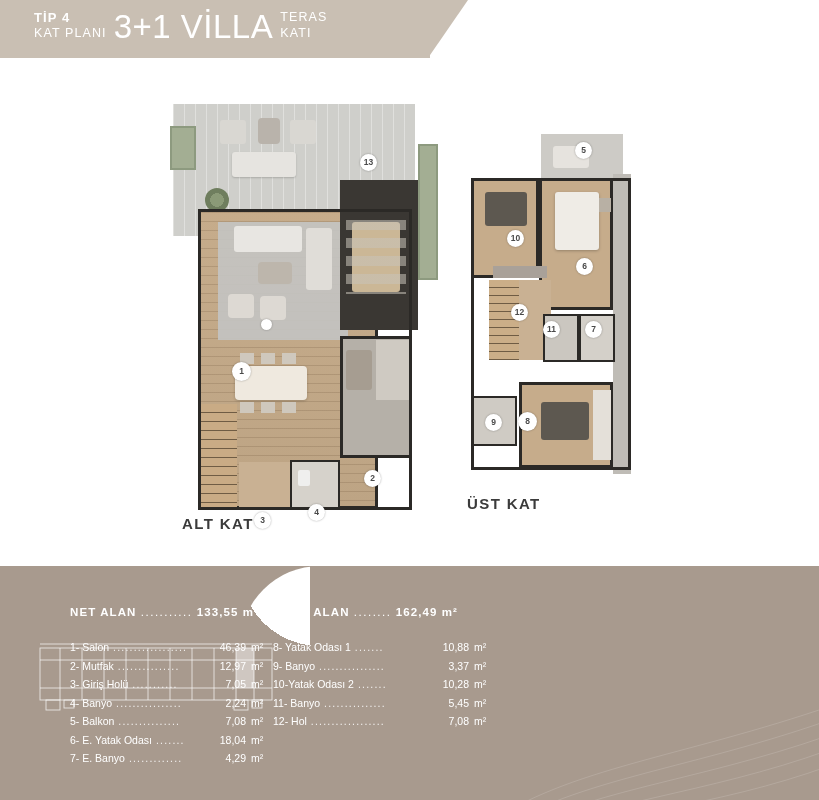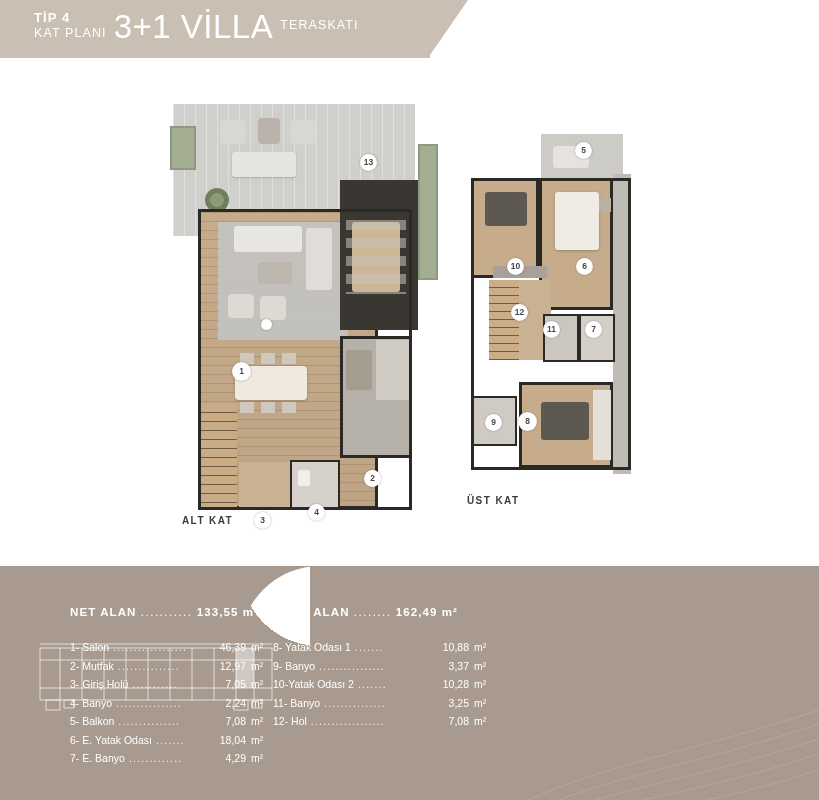--- a/index.html
+++ b/index.html
@@ -60,41 +60,41 @@
   .hdr-title {
     font-size: 33px;
     font-weight: normal;
     letter-spacing: 0.5px;
     padding: 0 7px;
     line-height: 1;
     padding-top: 4px;
   }
   .hdr-right {
     display: flex;
-    flex-direction: row;
+    flex-direction: column;
     justify-content: center;
     line-height: 1.25;
     padding-top: 3px;
   }
   .hdr-teras { font-size: 12.5px; letter-spacing: 1.1px; }
   .hdr-kati  { font-size: 12.5px; letter-spacing: 1.1px; }
 
   
   .plan-area {
     position: absolute;
     left: 0; top: 58px;
     width: 819px; height: 508px;
     background: #ffffff;
   }
 
   .floorplan { position: absolute; }
 
   .plan-label {
     position: absolute;
-    font-size: 10px;
+    font-size: 15px;
     letter-spacing: 1.4px;
     color: #3b3b3b;
     font-weight: bold;
   }
 
   
   .rm { position: absolute; }
 
   
   .marker {
@@ -312,21 +312,21 @@
 
       <div class="rm" style="left:8px; top:262px; width:46px; height:50px; background:#cfcbc4; box-shadow:inset 0 0 0 2px #2b2926;"></div>
 
       <div class="rm" style="left:56px; top:248px; width:94px; height:86px; background:#c6ac8b; box-shadow:inset 0 0 0 3px #2b2926;"></div>
       <div class="rm" style="left:78px; top:268px; width:48px; height:38px; background:#5d5850; border-radius:3px;"></div>
       <div class="rm" style="left:130px; top:256px; width:18px; height:70px; background:#e4e0d9;"></div>
 
       <div class="rm" style="left:8px; top:44px; width:160px; height:292px; border:3px solid #2b2926;"></div>
 
       <div class="marker" style="left:112px; top:8px;">5</div>
-      <div class="marker" style="left:44px; top:96px;margin-top:28px;">10</div>
+      <div class="marker" style="left:44px; top:96px;">10</div>
       <div class="marker" style="left:113px; top:124px;">6</div>
       <div class="marker" style="left:48px; top:170px;">12</div>
       <div class="marker" style="left:80px; top:187px;">11</div>
       <div class="marker" style="left:122px; top:187px;">7</div>
       <div class="marker" style="left:22px; top:280px;">9</div>
       <div class="marker wide" style="left:55px; top:278px;">8</div>
     </div>
 
     <div class="plan-label" style="left:467px; top:437px;">ÜST KAT</div>
   </div>
@@ -444,21 +444,21 @@
       </div>
       <div class="row">
         <span class="nm">10-Yatak Odası 2</span>
         <span class="fill">.......</span>
         <span class="val">10,28</span>
         <span class="unit">m²</span>
       </div>
       <div class="row">
         <span class="nm">11- Banyo</span>
         <span class="fill">...............</span>
-        <span class="val">3,25</span>
+        <span class="val">5,45</span>
         <span class="unit">m²</span>
       </div>
       <div class="row">
         <span class="nm">12- Hol</span>
         <span class="fill">..................</span>
         <span class="val">7,08</span>
         <span class="unit">m²</span>
       </div>
     </div>
   </div>

